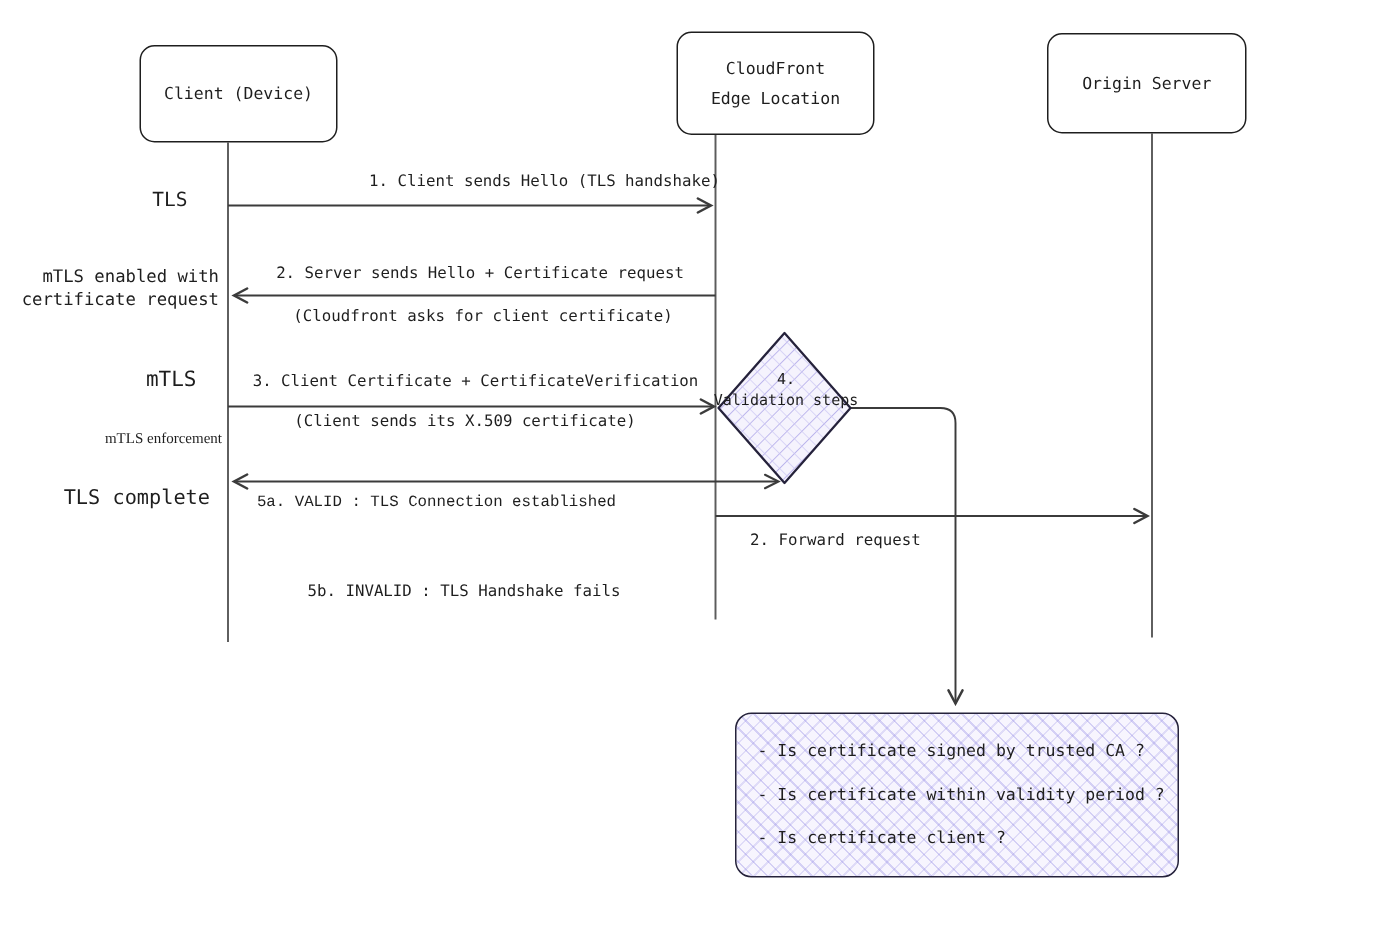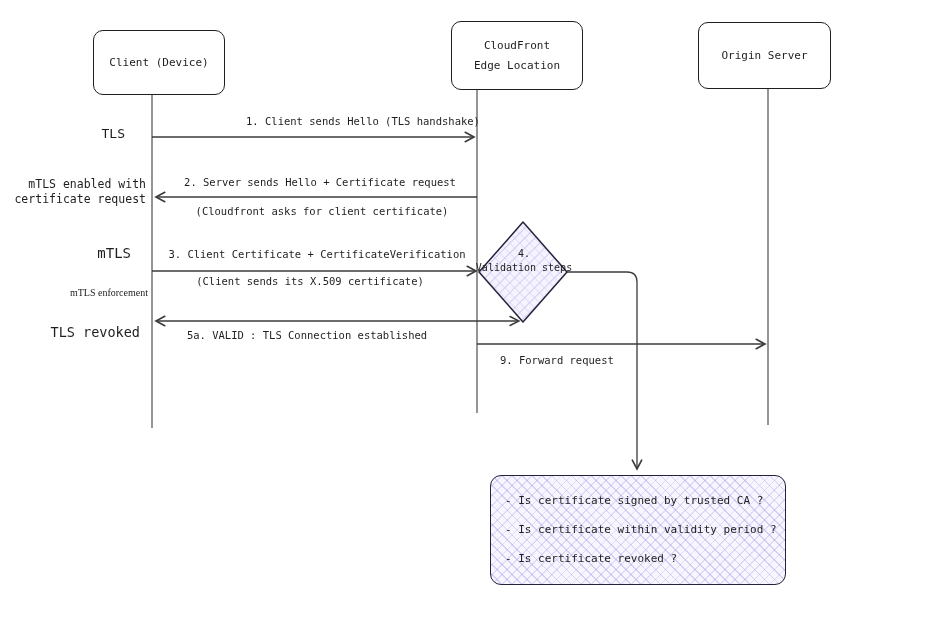--- a/index.html
+++ b/index.html
@@ -20,21 +20,21 @@
   #actor-cloudfront { left:411px; top:21px; width:132px; height:69px;margin-left:40px; }
   #actor-origin     { left:698px; top:22px; width:133px; height:67px; }
 
   
   .msg { position:absolute; font-size:10.5px; white-space:nowrap; transform:translateX(-50%); }
   #m1  { left:315px; top:115px;margin-left:48px; }
   #m2  { left:320px; top:176px; }
   #m2n { left:322px; top:205px; }
   #m3  { left:317px; top:248px; }
   #m3n { left:310px; top:275px; }
-  #m5a { left:307px; top:329px; }
+  #m5a { left:291px; top:329px;font-family:Liberation Mono, monospace; }
   #m6  { left:500px; top:354px; transform:none; }
   #m5b { position:absolute; left:205px; top:386px; font-size:10.5px; line-height:16.5px; white-space:nowrap; }
 
   
   .phase { position:absolute; text-align:right; white-space:nowrap; }
   #ph-tls          { right:804px; top:126px; font-size:13px; }
   #ph-mtls-enabled { right:783px; top:177px; font-size:11.5px; line-height:15px; }
   #ph-mtls         { right:798px; top:245px; font-size:14px; }
   #ph-enf          { right:781px; top:287px; font-size:10px;font-family:Liberation Serif, serif; }
   #ph-complete     { right:789px; top:324px; font-size:13.5px; }
@@ -101,36 +101,37 @@
     <span>Origin Server</span>
   </div>
 
   <div class="phase" id="ph-tls">TLS</div>
   <div class="phase" id="ph-mtls-enabled">
     <div>mTLS enabled with</div>
     <div>certificate request</div>
   </div>
   <div class="phase" id="ph-mtls">mTLS</div>
   <div class="phase" id="ph-enf">mTLS enforcement</div>
-  <div class="phase" id="ph-complete">TLS revoked</div>
+  <div class="phase" id="ph-complete">TLS complete</div>
 
   <div class="msg" id="m1">1. Client sends Hello (TLS handshake)</div>
   <div class="msg" id="m2">2. Server sends Hello + Certificate request</div>
   <div class="msg" id="m2n">(Cloudfront asks for client certificate)</div>
   <div class="msg" id="m3">3. Client Certificate + CertificateVerification</div>
   <div class="msg" id="m3n">(Client sends its X.509 certificate)</div>
   <div class="msg" id="m5a">5a. VALID : TLS Connection established</div>
   <div id="m5b">
+    <div>5b. INVALID : TLS Handshake fails</div>
   </div>
-  <div class="msg" id="m6">9. Forward request</div>
+  <div class="msg" id="m6">2. Forward request</div>
 
   <div id="decision-label">
     <div>4.</div>
     <div>Validation steps</div>
   </div>
 
   <div class="valbox">
     <div class="item">- Is certificate signed by trusted CA ?</div>
     <div class="item">- Is certificate within validity period ?</div>
-    <div class="item">- Is certificate revoked ?</div>
+    <div class="item">- Is certificate client ?</div>
   </div>
 
 </div>
 
 </body></html>

